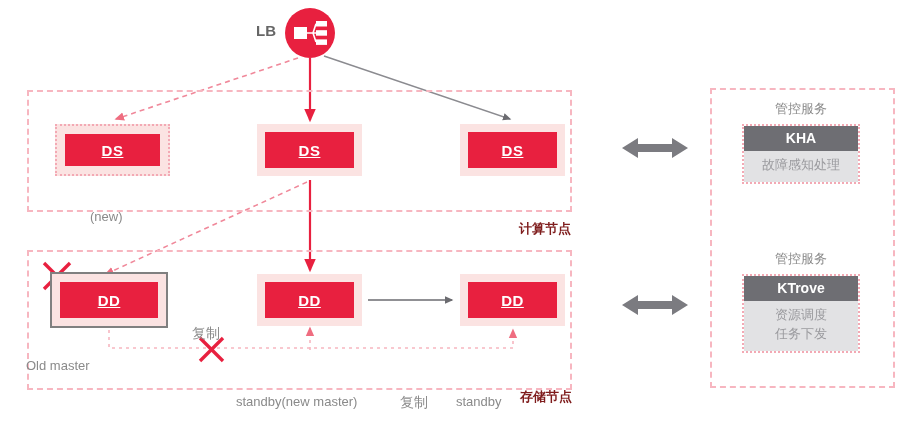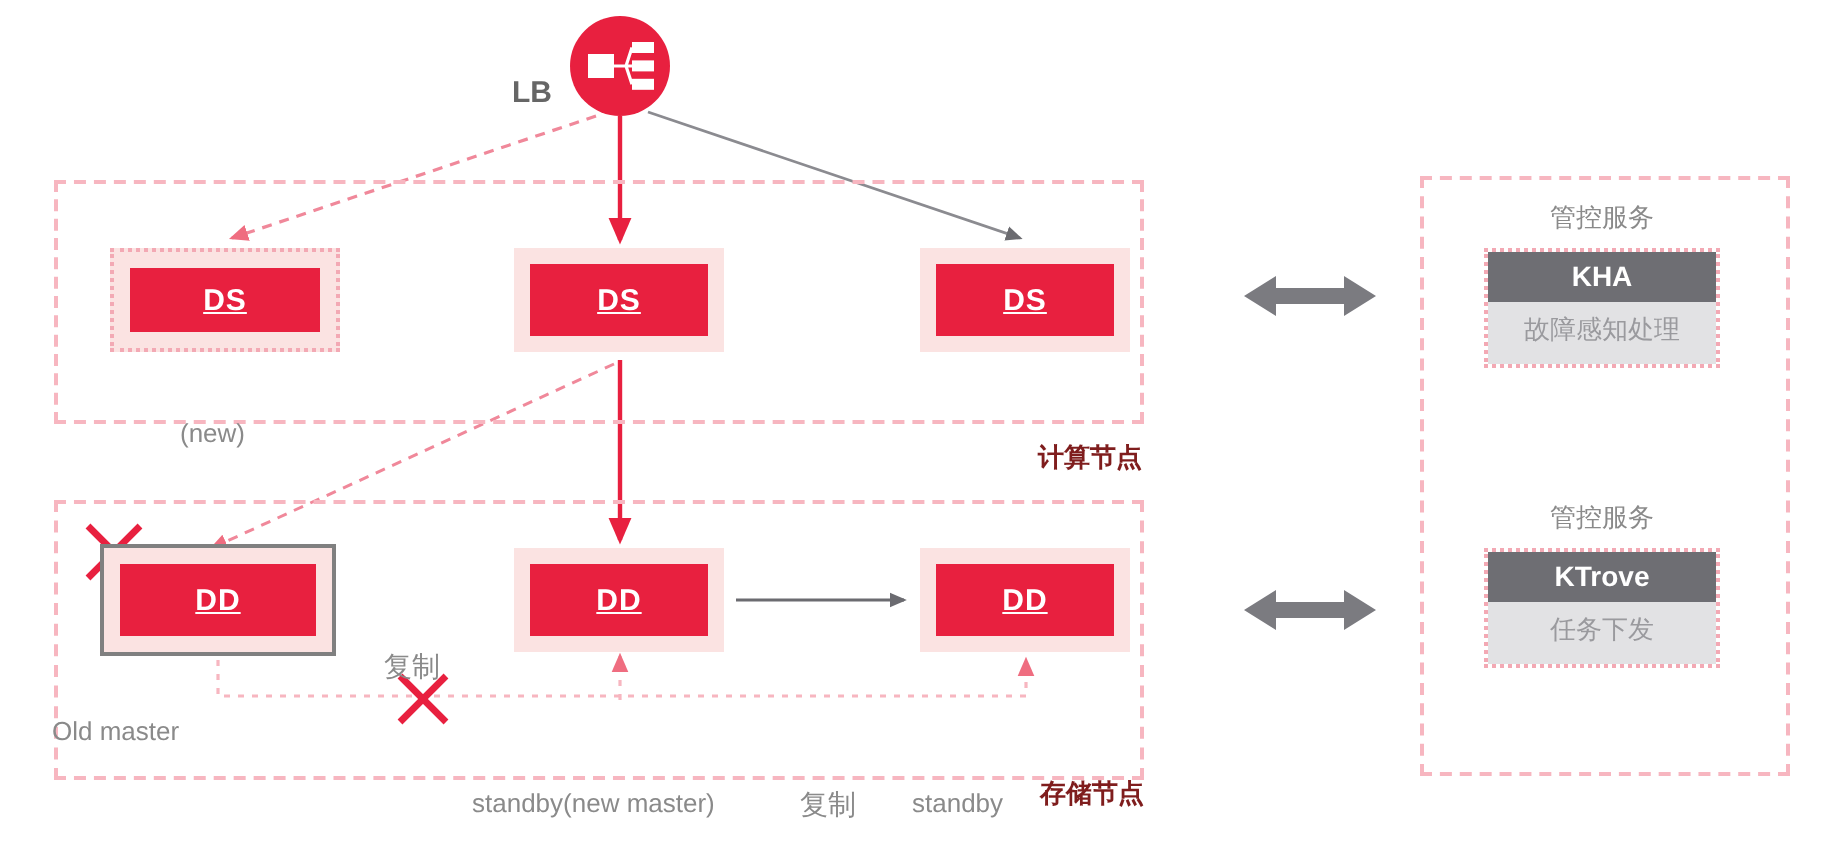--- a/index.html
+++ b/index.html
@@ -85,21 +85,20 @@
   #cap-standby-nm { left: 236px; top: 366px; }
   #cap-replicate2 { left: 400px; top: 366px; font-size: 14px; }
   #cap-standby    { left: 456px; top: 366px; }
 
   #lb-text {
     position: absolute;
     left: 256px; top: 22px;
     font-size: 15px;
     font-weight: bold;
     color: #666666;
-    margin-top: 16px;
   }
 
   
   #lb-icon {
     position: absolute;
     left: 285px; top: 8px;
     width: 50px; height: 50px;
   }
 
   
@@ -259,18 +258,19 @@
         <div>故障感知处理</div>
       </div>
     </div>
   </div>
 
   <div class="svc-card" id="svc-ktrove">
     <div class="svc-title">管控服务</div>
     <div class="svc-body">
       <div class="svc-header">KTrove</div>
       <div class="svc-lines">
+        <div>资源调度</div>
         <div>任务下发</div>
       </div>
     </div>
   </div>
 
 </div>
 
 </body></html>

